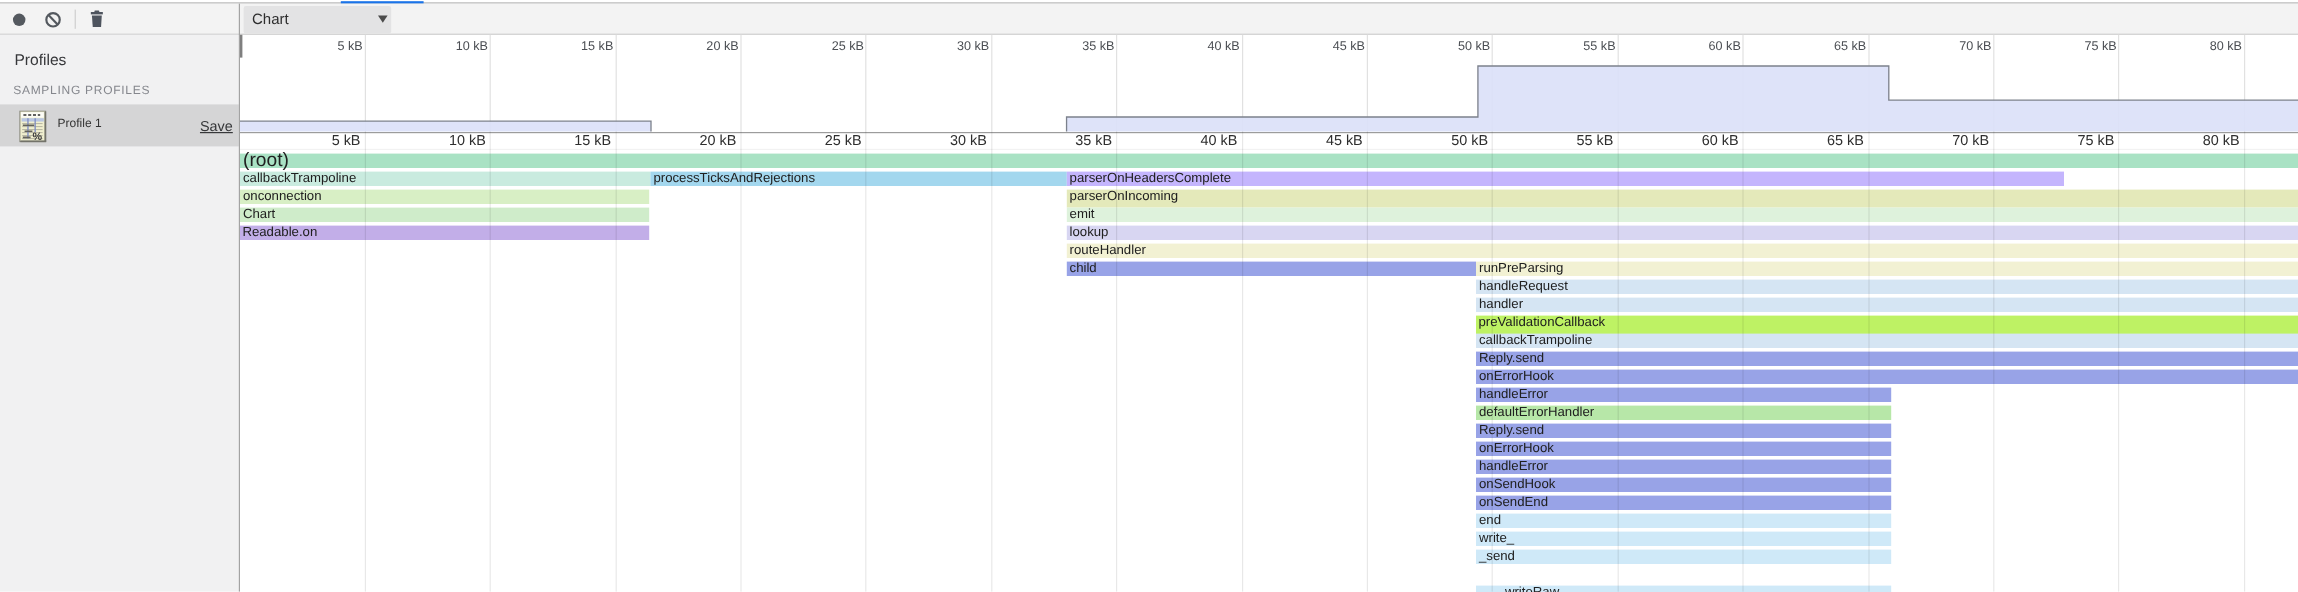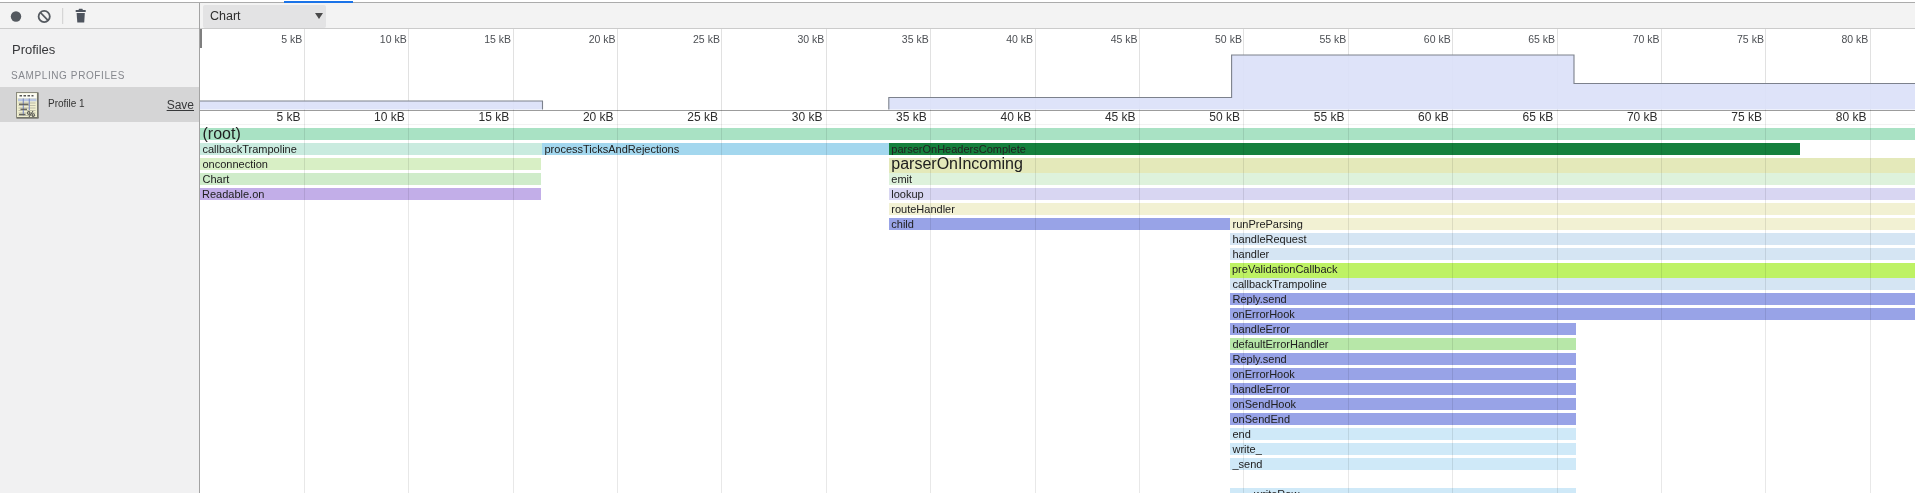--- a/index.html
+++ b/index.html
@@ -94,23 +94,23 @@
 <div class="a" style="left:1768.3px;top:33.3px;width:100px;height:12px;font-size:10.5px;color:#4c4f54;text-align:right">80 kB</div>
 <svg class="a" style="left:200px;top:29px" width="1715" height="81" viewBox="0 0 1715 81">
 <path d="M0,80.5 L0,72 L342.5,72 L342.5,80.5 Z M688.8,80.5 L688.8,68.5 L1031.6,68.5 L1031.6,26 L1374,26 L1374,54.5 L1715,54.5 L1715,80.5 Z" fill="#dbe1f8" fill-opacity="0.92"></path>
 <path d="M0,72 H342.5 V80.5 M688.8,80.5 V68.5 H1031.6 V26 H1374 V54.5 H1715" fill="none" stroke="#7c818c" stroke-width="1.1"></path>
 </svg>
 <div class="a" style="left:200px;top:109.5px;width:1715px;height:1px;background:#9c9c9c"></div>
 <div class="a" style="left:199.5px;top:28.5px;width:2.5px;height:19.5px;background:#7f7f7f"></div>
 <div class="a" style="left:200px;top:127.8px;width:1715px;height:12.6px;background:#a9e2c4;font-size:16px;color:#202020;line-height:12.2px;padding-left:2.5px;white-space:nowrap">(root)</div>
 <div class="a" style="left:200px;top:142.8px;width:342px;height:12.6px;background:#c9ebdf;font-size:11px;color:#202020;line-height:12.2px;padding-left:2.5px;white-space:nowrap">callbackTrampoline</div>
 <div class="a" style="left:542px;top:142.8px;width:346.8px;height:12.6px;background:#a3d7ee;font-size:11px;color:#202020;line-height:12.2px;padding-left:2.5px;white-space:nowrap">processTicksAndRejections</div>
-<div class="a" style="left:888.8px;top:142.8px;width:911px;height:12.6px;background:#15803d;font-size:11px;color:#202020;line-height:12.2px;padding-left:2.5px;white-space:nowrap">parserOnHeadersComplete</div>
+<div class="a" style="left:888.8px;top:142.8px;width:831px;height:12.6px;background:#c4b5fd;font-size:11px;color:#202020;line-height:12.2px;padding-left:2.5px;white-space:nowrap">parserOnHeadersComplete</div>
 <div class="a" style="left:200px;top:157.8px;width:341px;height:12.6px;background:#d8efc5;font-size:11px;color:#202020;line-height:12.2px;padding-left:2.5px;white-space:nowrap">onconnection</div>
-<div class="a" style="left:888.8px;top:157.8px;width:1026.2px;height:15px;background:#e4e9ba;font-size:16px;color:#202020;line-height:12.2px;padding-left:2.5px;white-space:nowrap">parserOnIncoming</div>
+<div class="a" style="left:888.8px;top:157.8px;width:1026.2px;height:15px;background:#e4e9ba;font-size:11px;color:#202020;line-height:12.2px;padding-left:2.5px;white-space:nowrap">parserOnIncoming</div>
 <div class="a" style="left:200px;top:172.8px;width:341px;height:12.6px;background:#cfecca;font-size:11px;color:#202020;line-height:12.2px;padding-left:2.5px;white-space:nowrap">Chart</div>
 <div class="a" style="left:888.8px;top:172.8px;width:1026.2px;height:12.6px;background:#def2dc;font-size:11px;color:#202020;line-height:12.2px;padding-left:2.5px;white-space:nowrap">emit</div>
 <div class="a" style="left:200px;top:187.8px;width:341px;height:12.6px;background:#c2aee8;font-size:11px;color:#202020;line-height:12.2px;padding-left:2px;white-space:nowrap">Readable.on</div>
 <div class="a" style="left:888.8px;top:187.8px;width:1026.2px;height:12.6px;background:#d8d6f2;font-size:11px;color:#202020;line-height:12.2px;padding-left:2.5px;white-space:nowrap">lookup</div>
 <div class="a" style="left:888.8px;top:202.8px;width:1026.2px;height:12.6px;background:#f2f1d3;font-size:11px;color:#202020;line-height:12.2px;padding-left:2.5px;white-space:nowrap">routeHandler</div>
 <div class="a" style="left:888.8px;top:217.8px;width:341.2px;height:12.6px;background:#98a3e7;font-size:11px;color:#202020;line-height:12.2px;padding-left:2.5px;white-space:nowrap">child</div>
 <div class="a" style="left:1230px;top:217.8px;width:685px;height:12.6px;background:#f2f1d3;font-size:11px;color:#202020;line-height:12.2px;padding-left:2.5px;white-space:nowrap">runPreParsing</div>
 <div class="a" style="left:1230px;top:232.8px;width:685px;height:12.6px;background:#d5e5f3;font-size:11px;color:#202020;line-height:12.2px;padding-left:2.5px;white-space:nowrap">handleRequest</div>
 <div class="a" style="left:1230px;top:247.8px;width:685px;height:12.6px;background:#d5e5f3;font-size:11px;color:#202020;line-height:12.2px;padding-left:2.5px;white-space:nowrap">handler</div>
 <div class="a" style="left:1230px;top:262.8px;width:685px;height:26px;background:#bef264;font-size:11px;color:#202020;line-height:12.2px;padding-left:2px;white-space:nowrap">preValidationCallback</div>

